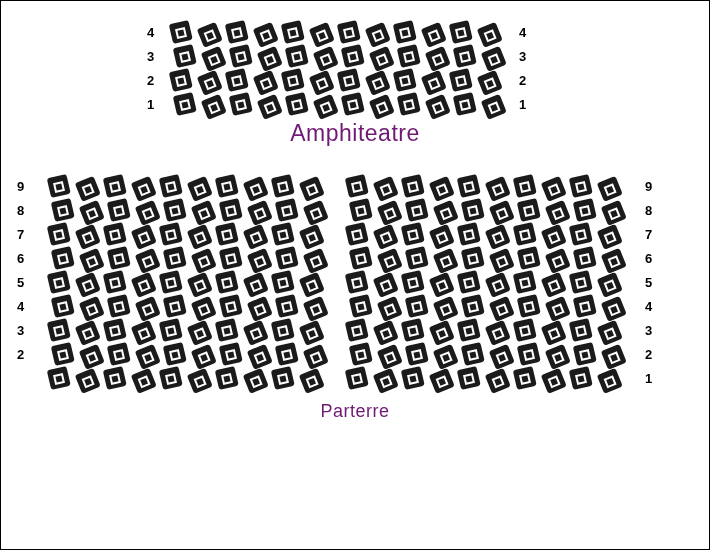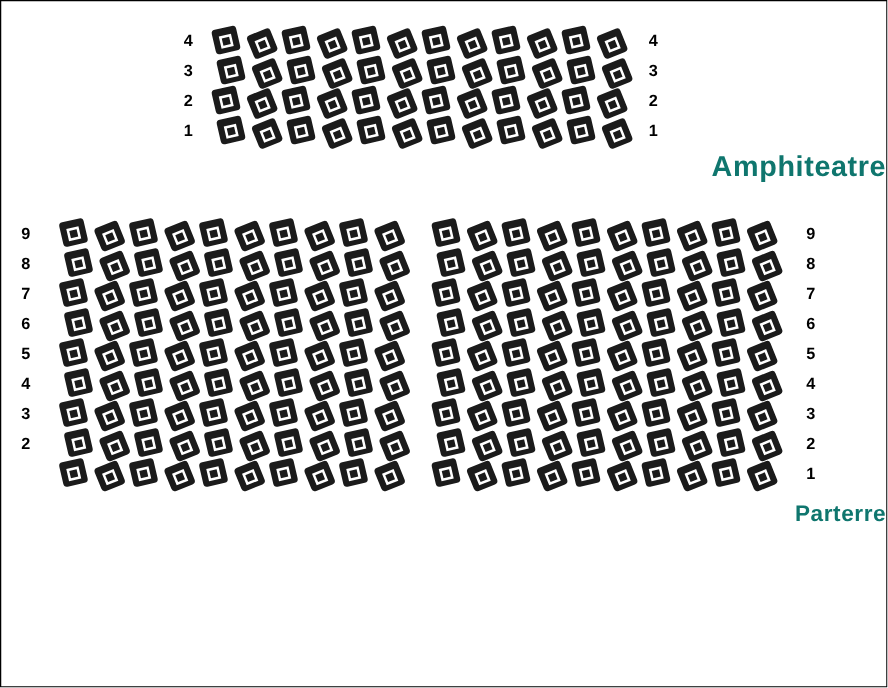--- a/index.html
+++ b/index.html
@@ -76,23 +76,23 @@
     border: 2px solid var(--seat-inner, #ffffff);
   }
   .seat-row .seat:nth-child(odd)  { transform: rotate(-13deg) translateY(-1px); }
   .seat-row .seat:nth-child(even) { transform: rotate(-22deg) translateY(2px); }
 
   
   .title {
     position: absolute;
     left: 0;
     width: 100%;
-    text-align: right;
-    font-weight: bold;
-    color: #0f766e;
+    text-align: center;
+    font-weight: normal;
+    color: #701a75;
     letter-spacing: 0.5px;
   }
   .title.amphi-title    { top: 119px; font-size: 23px; }
   .title.parterre-title { top: 400px; font-size: 18px; }
 </style>
 </head>
 <body>
 
 <div class="screen">
 

